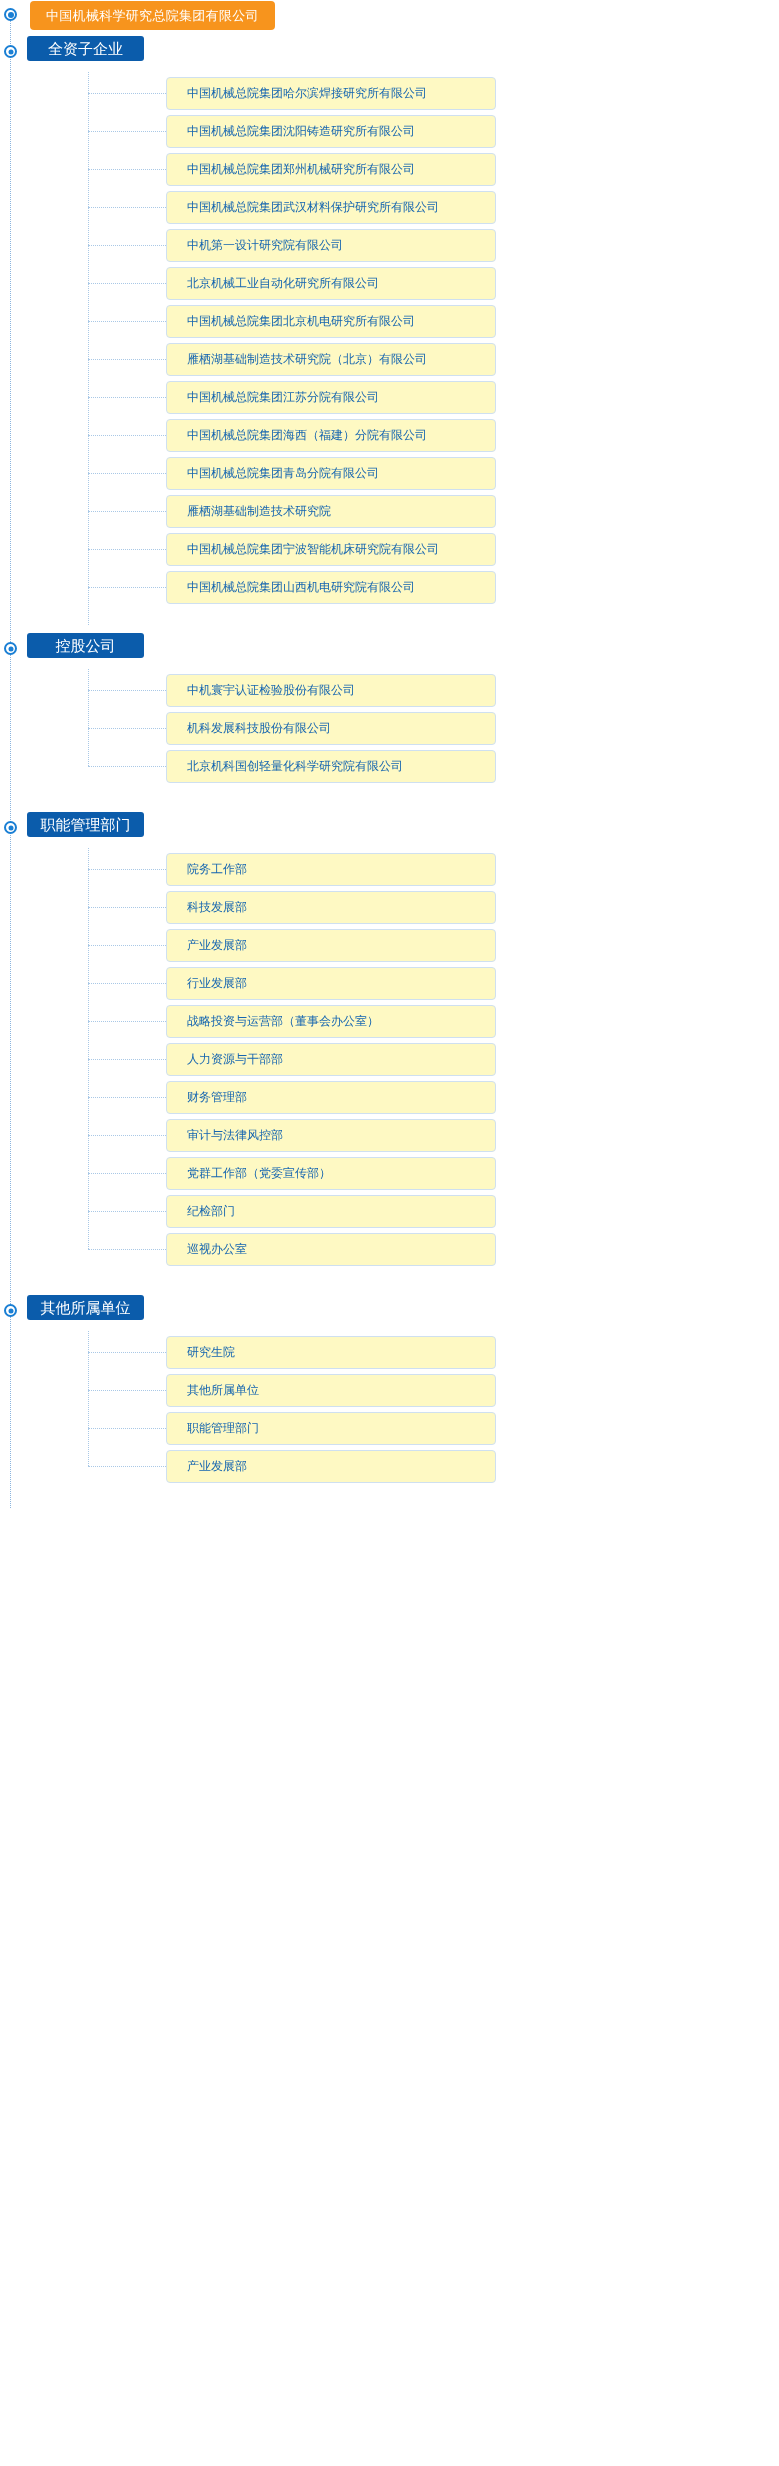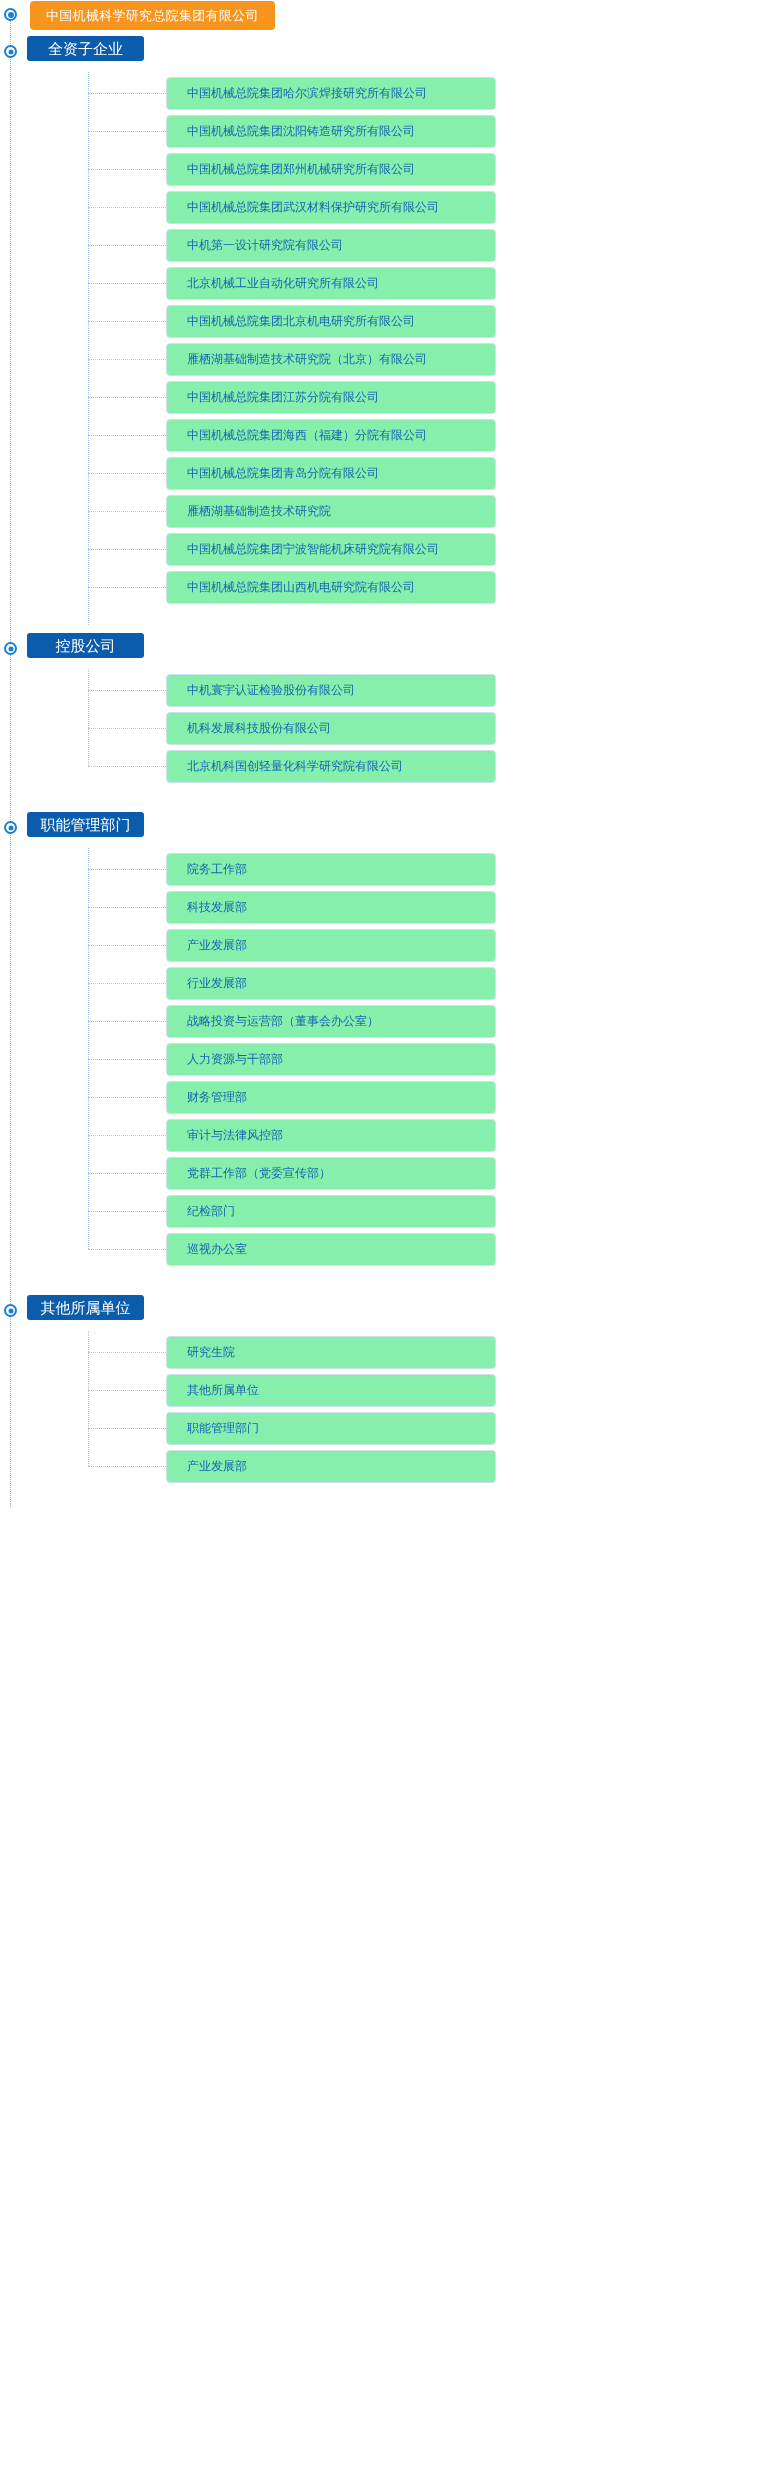--- a/index.html
+++ b/index.html
@@ -108,21 +108,21 @@
     border-top: 1px dotted #a9c8e6;
   }
   .item-card {
     position: absolute;
     left: 166px; top: 0;
     width: 330px;
     height: 33px;
     line-height: 31px;
     border: 1px solid #cfe0f0;
     border-radius: 4px;
-    background: #86efac;
+    background: #fef9c3;
     color: #1565b0;
     font-size: 12px;
     padding-left: 20px;
     white-space: nowrap;
     overflow: hidden;
     cursor: pointer;
   }
 
   .section-gap { height: 20px; }
 </style>

